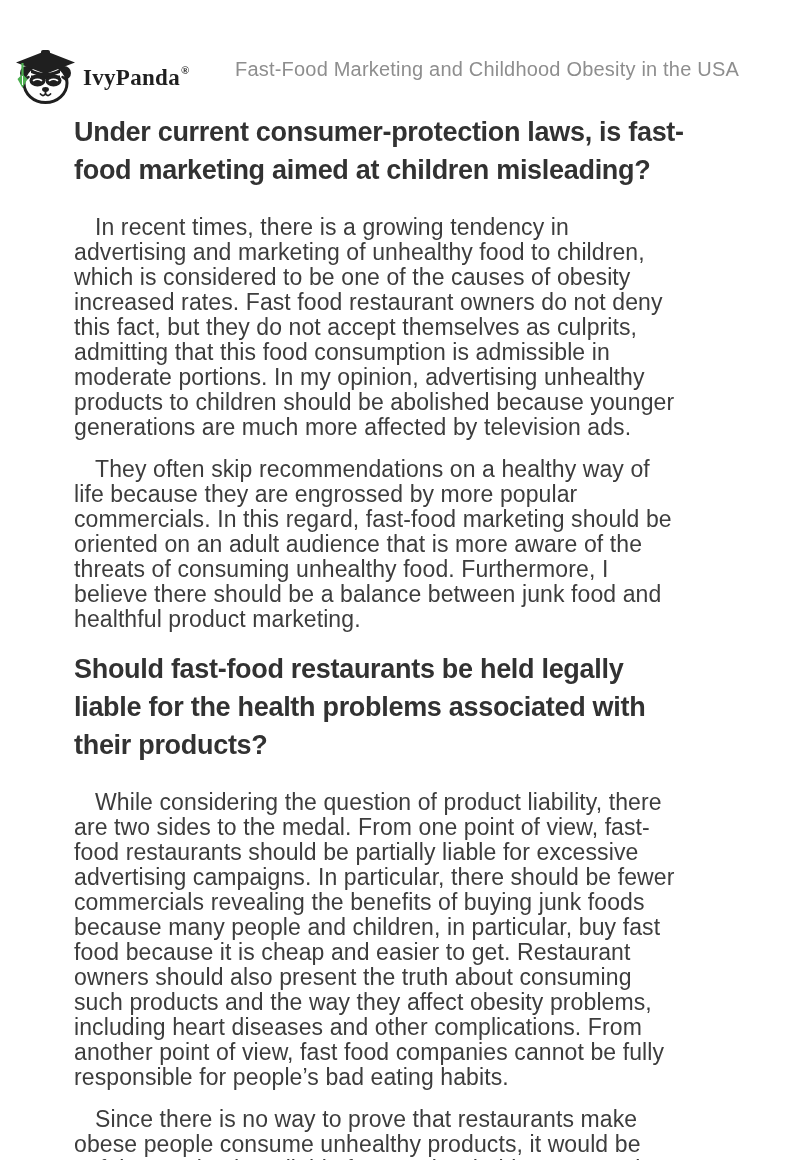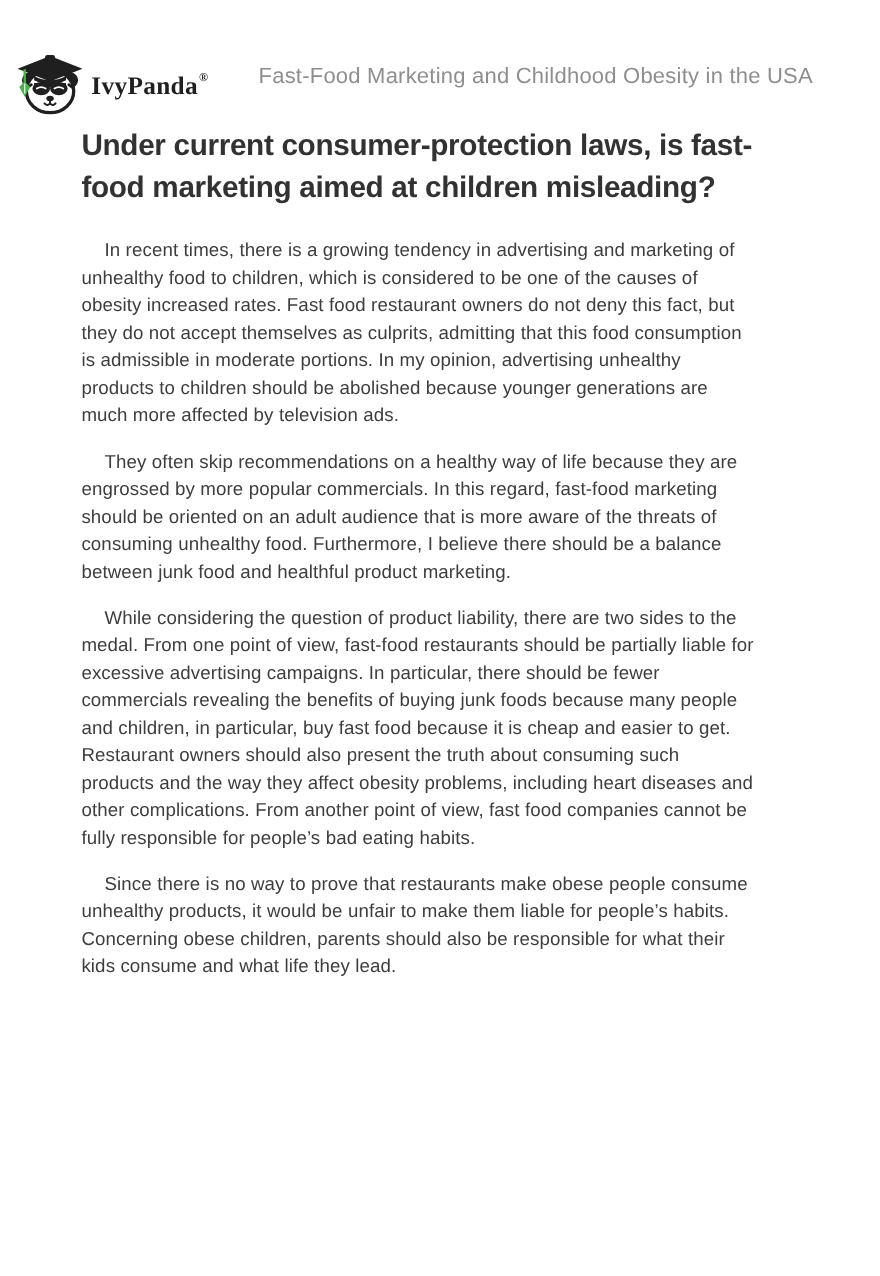--- a/index.html
+++ b/index.html
@@ -75,21 +75,21 @@
     line-height: 38px;
     font-weight: 700;
     letter-spacing: -0.3px;
     color: var(--heading, #323232);
     margin: 18px 0 26px 0;
   }
   .essay h1.first {
     margin-top: 9px;
   }
   .essay p {
-    font-size: 17px;
+    font-size: 23px;
     line-height: 25px;
     color: var(--body-text, #3d3d3d);
     letter-spacing: 0.1px;
     margin: 0 0 17px 0;
     text-indent: 21px;
   }
 
   
   .source-url {
     position: absolute;
@@ -142,18 +142,19 @@
       </svg>
       <span class="wordmark"><span>IvyPanda</span><sup>®</sup></span>
     </div>
     <div class="doc-title">Fast-Food Marketing and Childhood Obesity in the USA</div>
   </header>
 
   <main class="essay">
     <h1 class="first">Under current consumer-protection laws, is fast-food marketing aimed at children misleading?</h1>
     <p>In recent times, there is a growing tendency in advertising and marketing of unhealthy food to children, which is considered to be one of the causes of obesity increased rates. Fast food restaurant owners do not deny this fact, but they do not accept themselves as culprits, admitting that this food consumption is admissible in moderate portions. In my opinion, advertising unhealthy products to children should be abolished because younger generations are much more affected by television ads.</p>
     <p>They often skip recommendations on a healthy way of life because they are engrossed by more popular commercials. In this regard, fast-food marketing should be oriented on an adult audience that is more aware of the threats of consuming unhealthy food. Furthermore, I believe there should be a balance between junk food and healthful product marketing.</p>
+    <h1>Should fast-food restaurants be held legally liable for the health problems associated with their products?</h1>
     <p>While considering the question of product liability, there are two sides to the medal. From one point of view, fast-food restaurants should be partially liable for excessive advertising campaigns. In particular, there should be fewer commercials revealing the benefits of buying junk foods because many people and children, in particular, buy fast food because it is cheap and easier to get. Restaurant owners should also present the truth about consuming such products and the way they affect obesity problems, including heart diseases and other complications. From another point of view, fast food companies cannot be fully responsible for people’s bad eating habits.</p>
     <p>Since there is no way to prove that restaurants make obese people consume unhealthy products, it would be unfair to make them liable for people’s habits. Concerning obese children, parents should also be responsible for what their kids consume and what life they lead.</p>
   </main>
 
 
 </div>
 
 </body></html>

